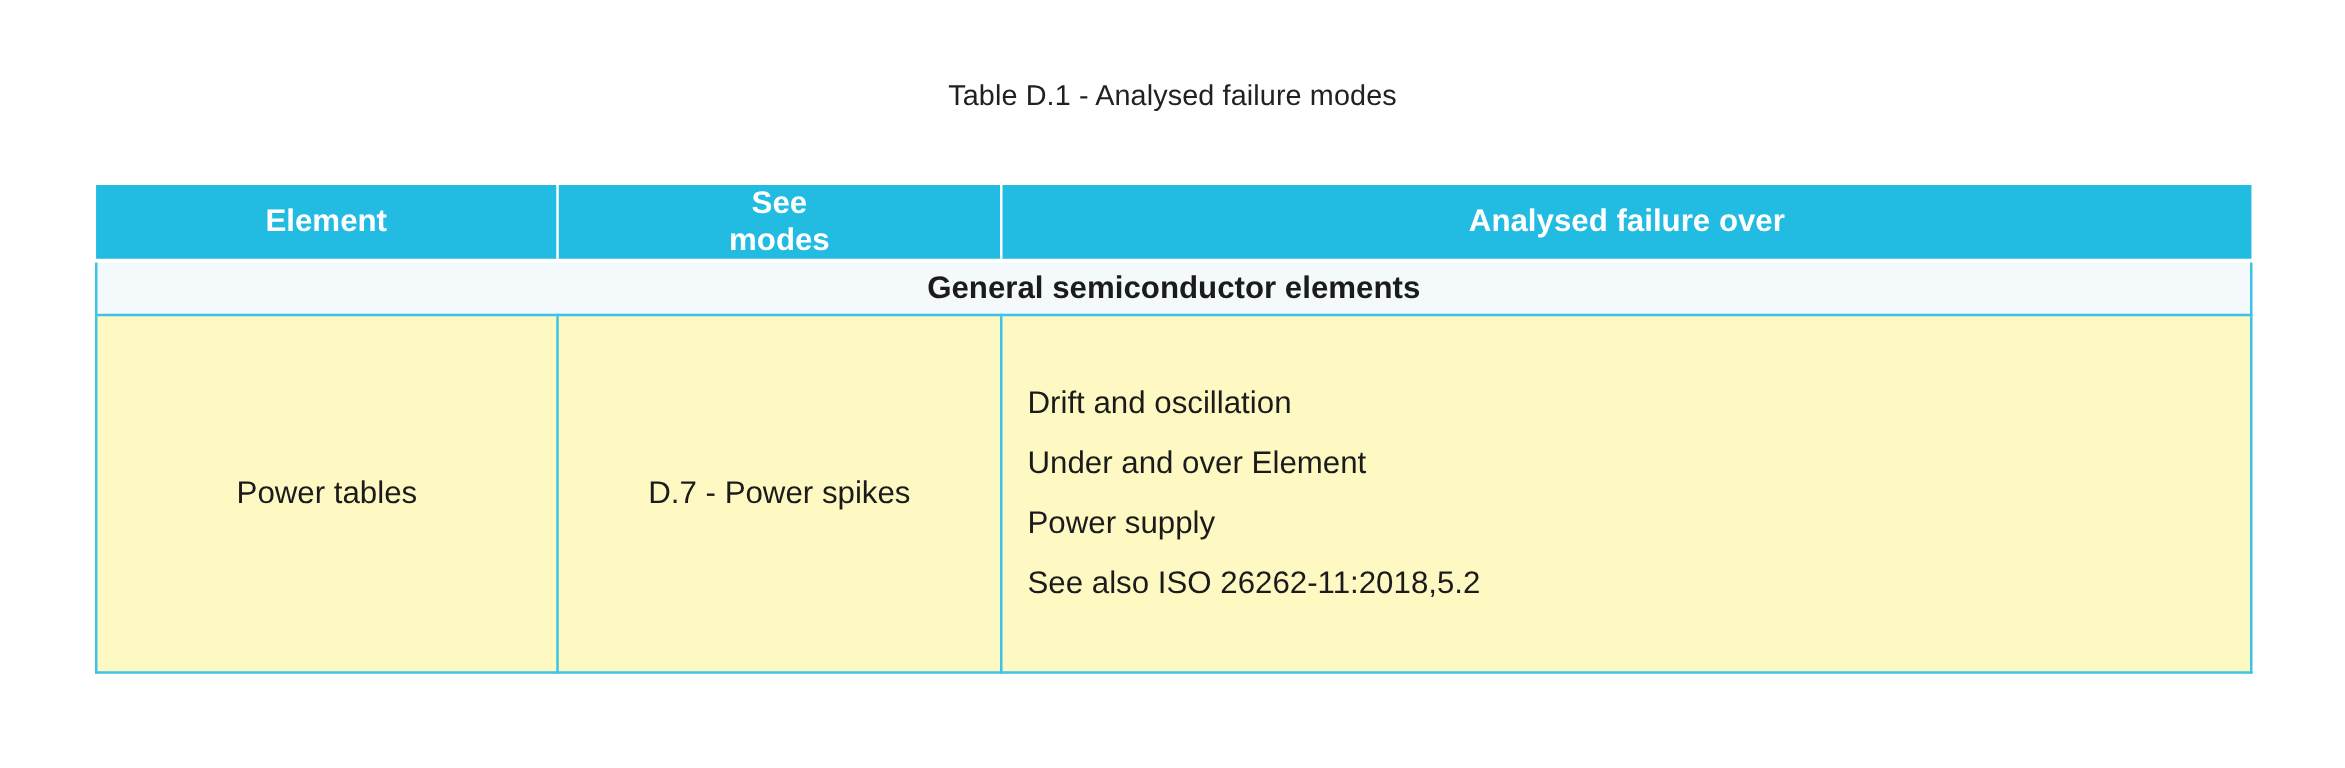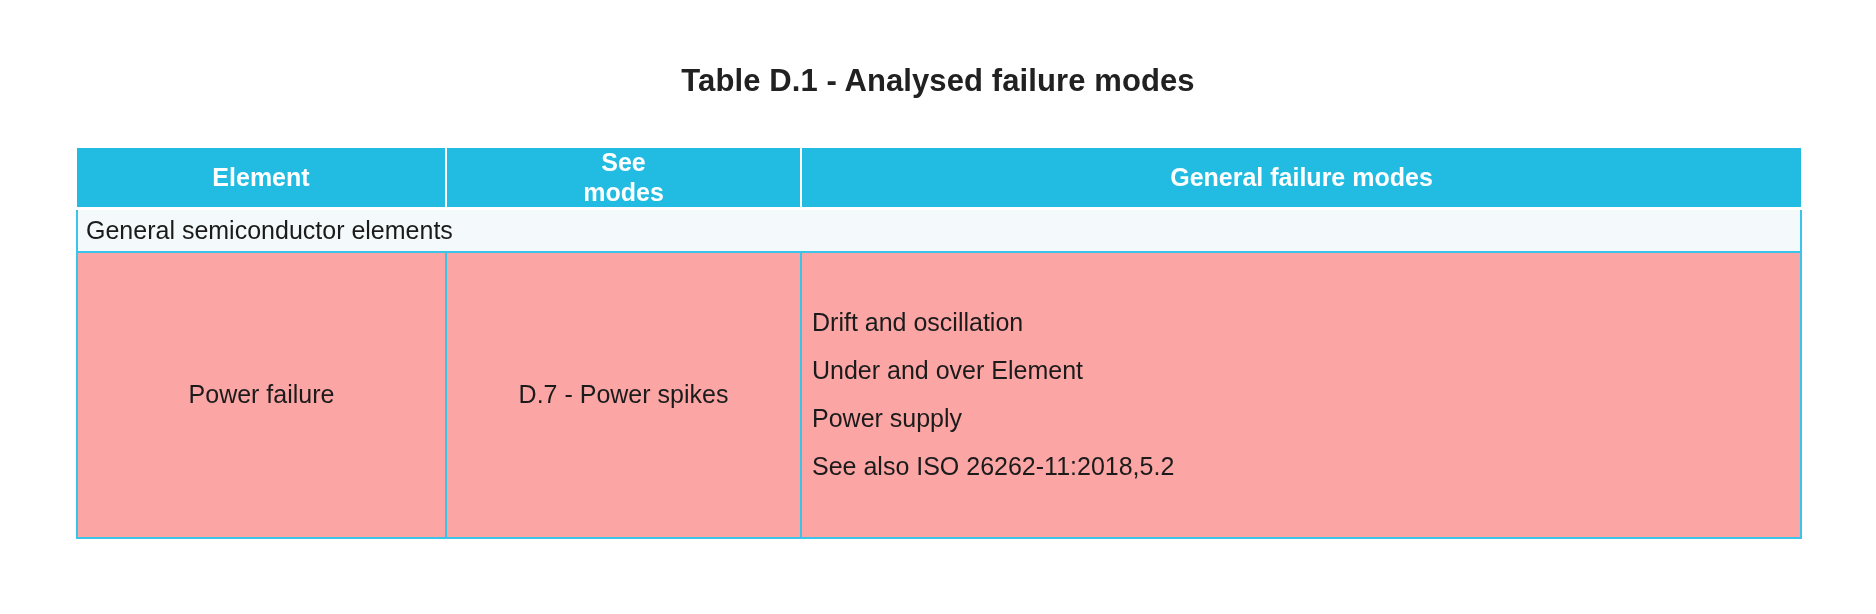--- a/index.html
+++ b/index.html
@@ -24,22 +24,22 @@
     background: #ffffff;
   }
 
   
   .table-title {
     position: absolute;
     left: 0;
     top: 63px;
     width: 1876px;
     text-align: center;
-    font-size: 31px;
-    font-weight: bold;
+    font-size: 23px;
+    font-weight: normal;
     letter-spacing: 0.1px;
     color: #212121;
     white-space: nowrap;
   }
 
   
   .table-wrap {
     position: absolute;
     left: 76px;
     top: 148px;
@@ -84,43 +84,43 @@
 
   
   tr.band-row {
     height: 43px;
     background: #f4f9fb;
   }
   tr.band-row td {
     background: #f4f9fb;
     color: #1b1b1b;
     font-size: 25px;
-    font-weight: normal;
-    text-align: left;
+    font-weight: bold;
+    text-align: center;
     vertical-align: middle;
     border-top: 3px solid #ffffff;
     border-bottom: 2px solid #3bc4e7;
     border-left: 2px solid #3bc4e7;
     border-right: 2px solid #3bc4e7;
     padding: 0 8px;
   }
 
   
   tr.body-row {
     height: 286px;
   }
   tr.body-row td {
-    background: #fca5a5;
+    background: #fef9c3;
     color: #1b1b1b;
     font-size: 25px;
     font-weight: normal;
     vertical-align: middle;
     border: 2px solid #3bc4e7;
     border-top: none;
-    padding: 0 10px;
+    padding: 0 20px;
   }
   td.cell-element,
   td.cell-see {
     text-align: center;
   }
   td.cell-modes {
     text-align: left;
     padding-left: 54px;
     padding-right: 20px;
   }
@@ -158,30 +158,30 @@
       <thead>
         <tr class="header-row">
           <th>
             <span class="hdr-multiline">Element</span>
           </th>
           <th class="divided">
             <span class="hdr-multiline">See
 modes</span>
           </th>
           <th class="divided">
-            <span class="hdr-multiline">General failure modes</span>
+            <span class="hdr-multiline">Analysed failure over</span>
           </th>
         </tr>
       </thead>
       <tbody>
         <tr class="band-row">
           <td colspan="3">General semiconductor elements</td>
         </tr>
         <tr class="body-row">
-          <td class="cell-element">Power failure</td>
+          <td class="cell-element">Power tables</td>
           <td class="cell-see">D.7 - Power spikes</td>
           <td class="cell-modes">
             <ul class="modes-list">
               <li>Drift and oscillation</li>
               <li>Under and over Element</li>
               <li>Power supply</li>
               <li>See also ISO 26262-11:2018,5.2</li>
             </ul>
           </td>
         </tr>

